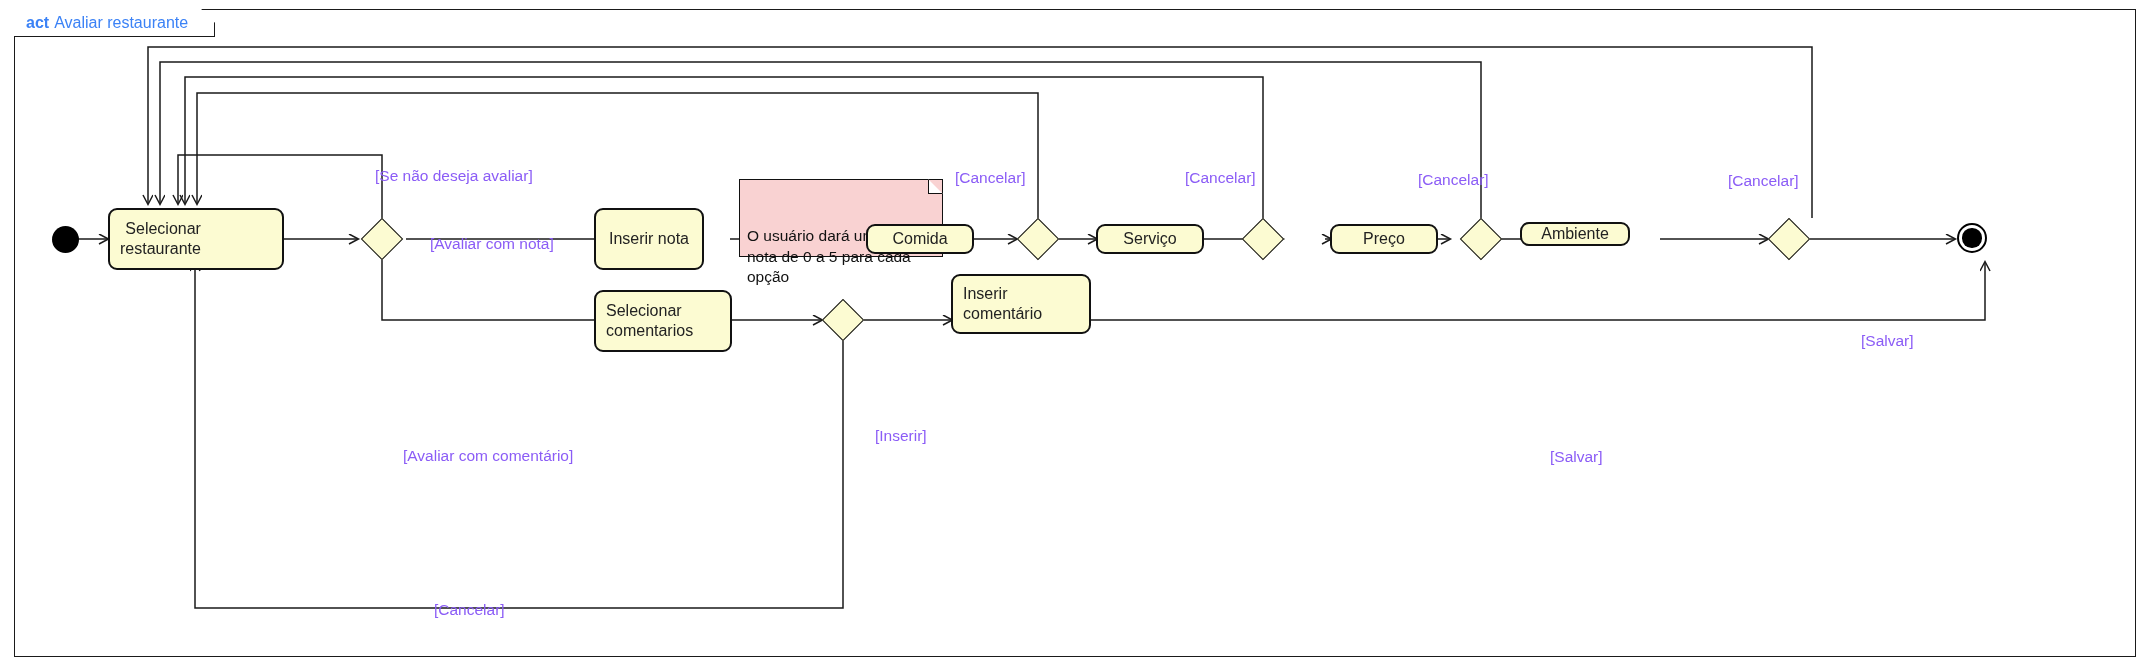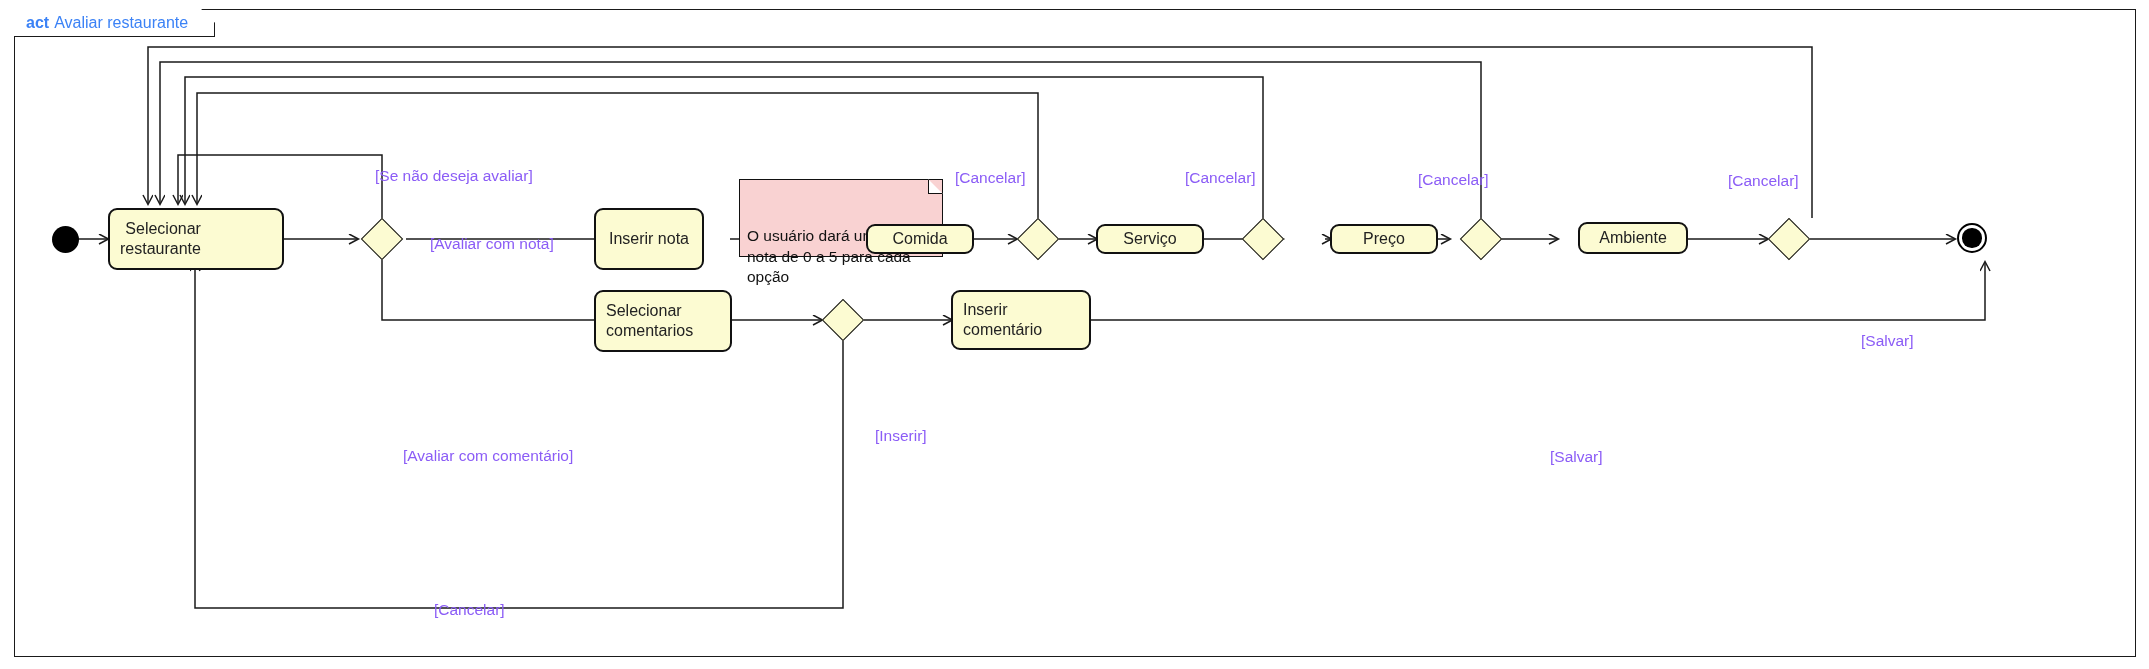--- a/index.html
+++ b/index.html
@@ -231,31 +231,31 @@
   </div>
 
   <div class="decision" style="left:1248px; top:224px; width:30px; height:30px;"></div>
 
   <div class="node center" style="left:1330px; top:224px; width:108px; height:30px;justify-content:center;">
     <span>Preço</span>
   </div>
 
   <div class="decision" style="left:1466px; top:224px; width:30px; height:30px;"></div>
 
-  <div class="node center" style="left:1578px; top:222px; width:110px; height:32px;">
+  <div class="node center" style="left:1520px; top:222px; width:110px; height:24px;">
     <span>Ambiente</span>
   </div>
 
   <div class="decision" style="left:1774px; top:224px; width:30px; height:30px;"></div>
 
   <div class="final-node" style="left:1957px; top:223px; width:30px; height:30px;"></div>
 
   <div class="decision" style="left:828px; top:305px; width:30px; height:30px;"></div>
 
-  <div class="node center" style="left:951px; top:290px; width:140px; height:60px;justify-content:flex-end;">
+  <div class="node center" style="left:951px; top:274px; width:140px; height:60px;justify-content:flex-end;">
     <span style="white-space:pre-line; width:100%;">Inserir
 comentário</span>
   </div>
 
   <div class="label" style="left:375px; top:168px;">[Se não deseja avaliar]</div>
   <div class="label" style="left:430px; top:236px;">[Avaliar com nota]</div>
   <div class="label" style="left:403px; top:448px;">[Avaliar com comentário]</div>
 
   <div class="label" style="left:955px; top:170px;">[Cancelar]</div>
   <div class="label" style="left:1185px; top:170px;">[Cancelar]</div>

